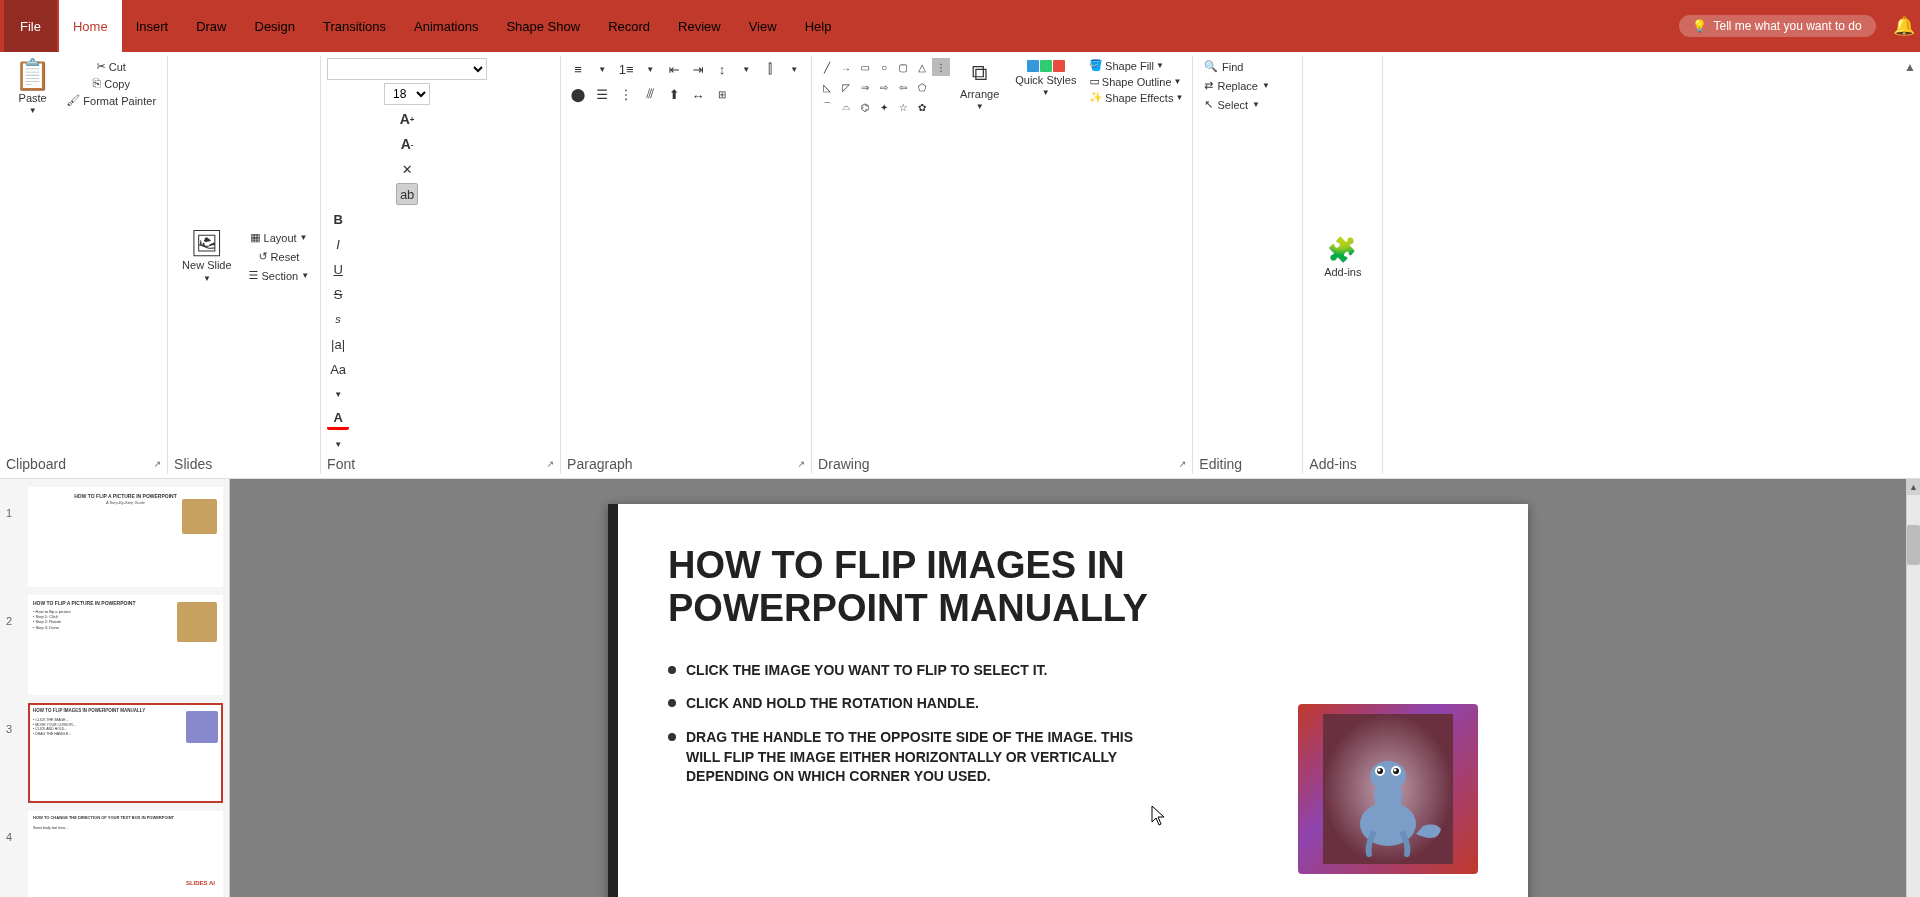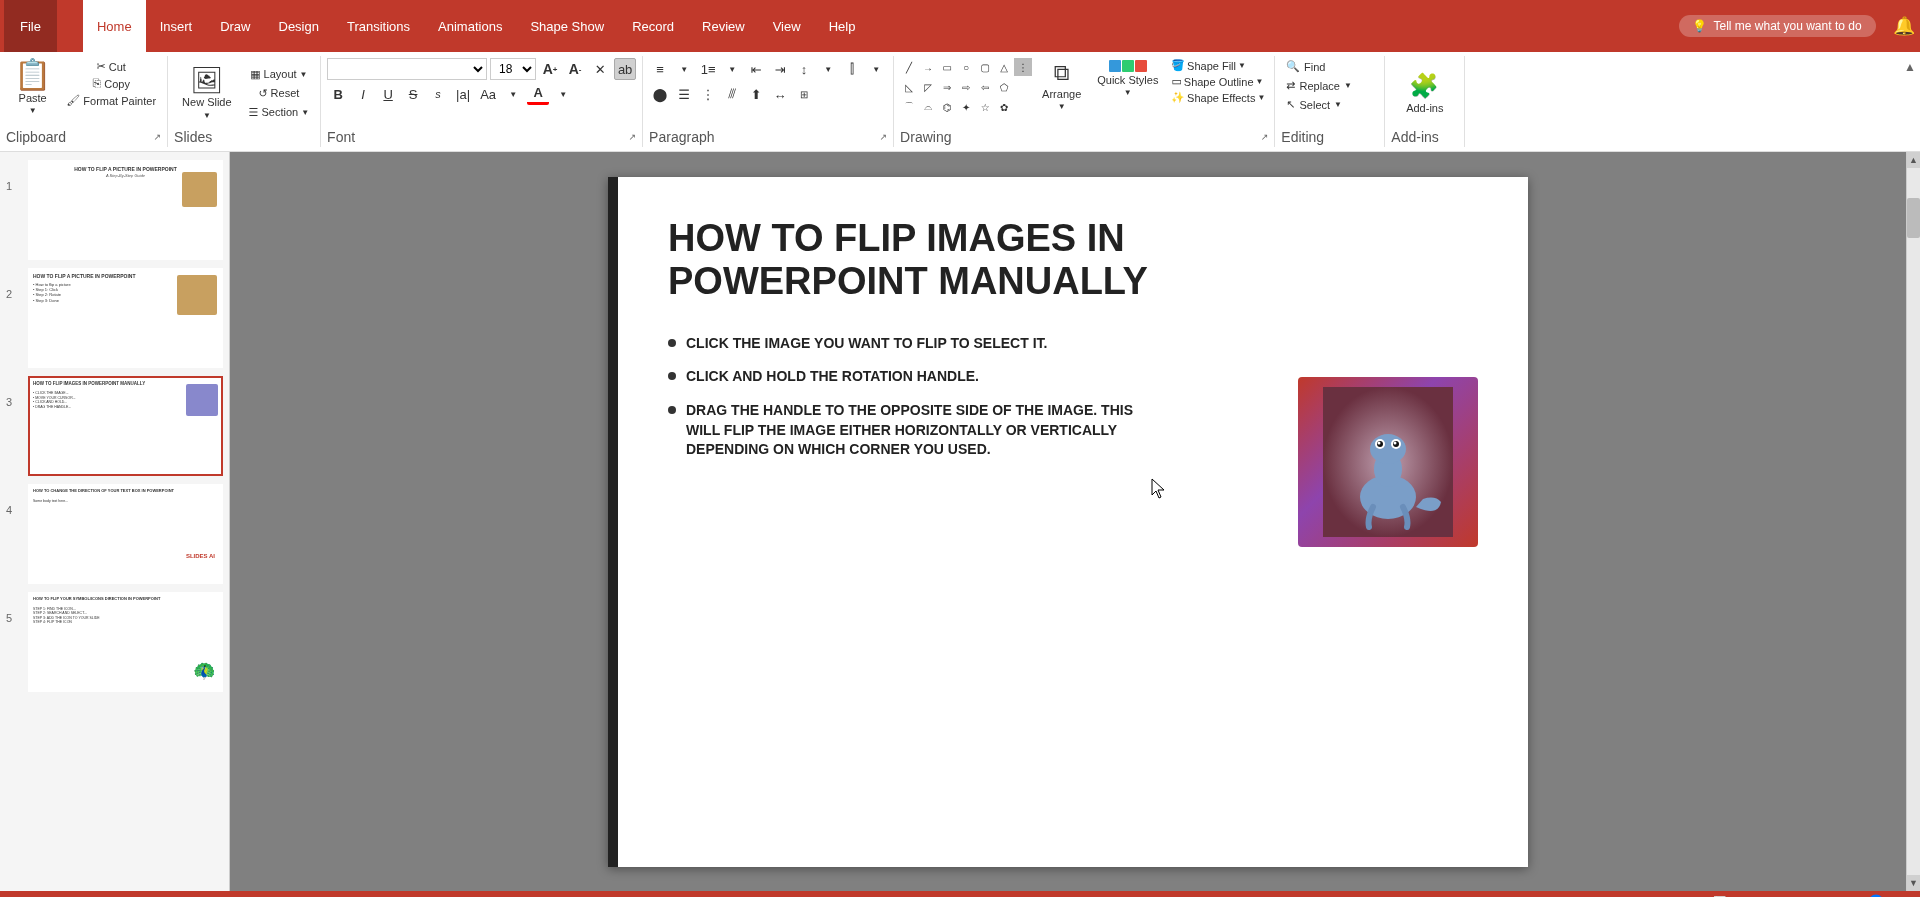--- a/index.html
+++ b/index.html
@@ -27,33 +27,32 @@
       padding: 6px 16px;
       font-size: 13px;
       cursor: pointer;
       height: 100%;
       display: flex;
       align-items: center;
       margin-right: 2px;
     }
 
     .tab-bar .ribbon-tab {
-      color: #ffffff;
+      color: #000000;
       padding: 6px 14px;
       font-size: 13px;
       cursor: pointer;
       height: 100%;
       display: flex;
       align-items: center;
     }
 
     .tab-bar .ribbon-tab.active {
       background: white;
       color: #c0392b;
-      margin-left: 24px;
     }
 
     .tell-me {
       margin-left: auto;
       display: flex;
       align-items: center;
       background: rgba(255,255,255,0.25);
       border-radius: 20px;
       padding: 4px 14px;
       color: white;
@@ -129,20 +128,21 @@
     .clipboard-right {
       display: flex;
       flex-direction: column;
       justify-content: space-around;
     }
 
     .font-row1, .font-row2, .font-row3 {
       display: flex;
       align-items: center;
       gap: 3px;
+      flex-direction: column;
     }
 
     .font-selector {
       background: white;
       border: 1px solid #ccc;
       padding: 2px 4px;
       font-size: 12px;
       width: 160px;
       cursor: pointer;
     }

